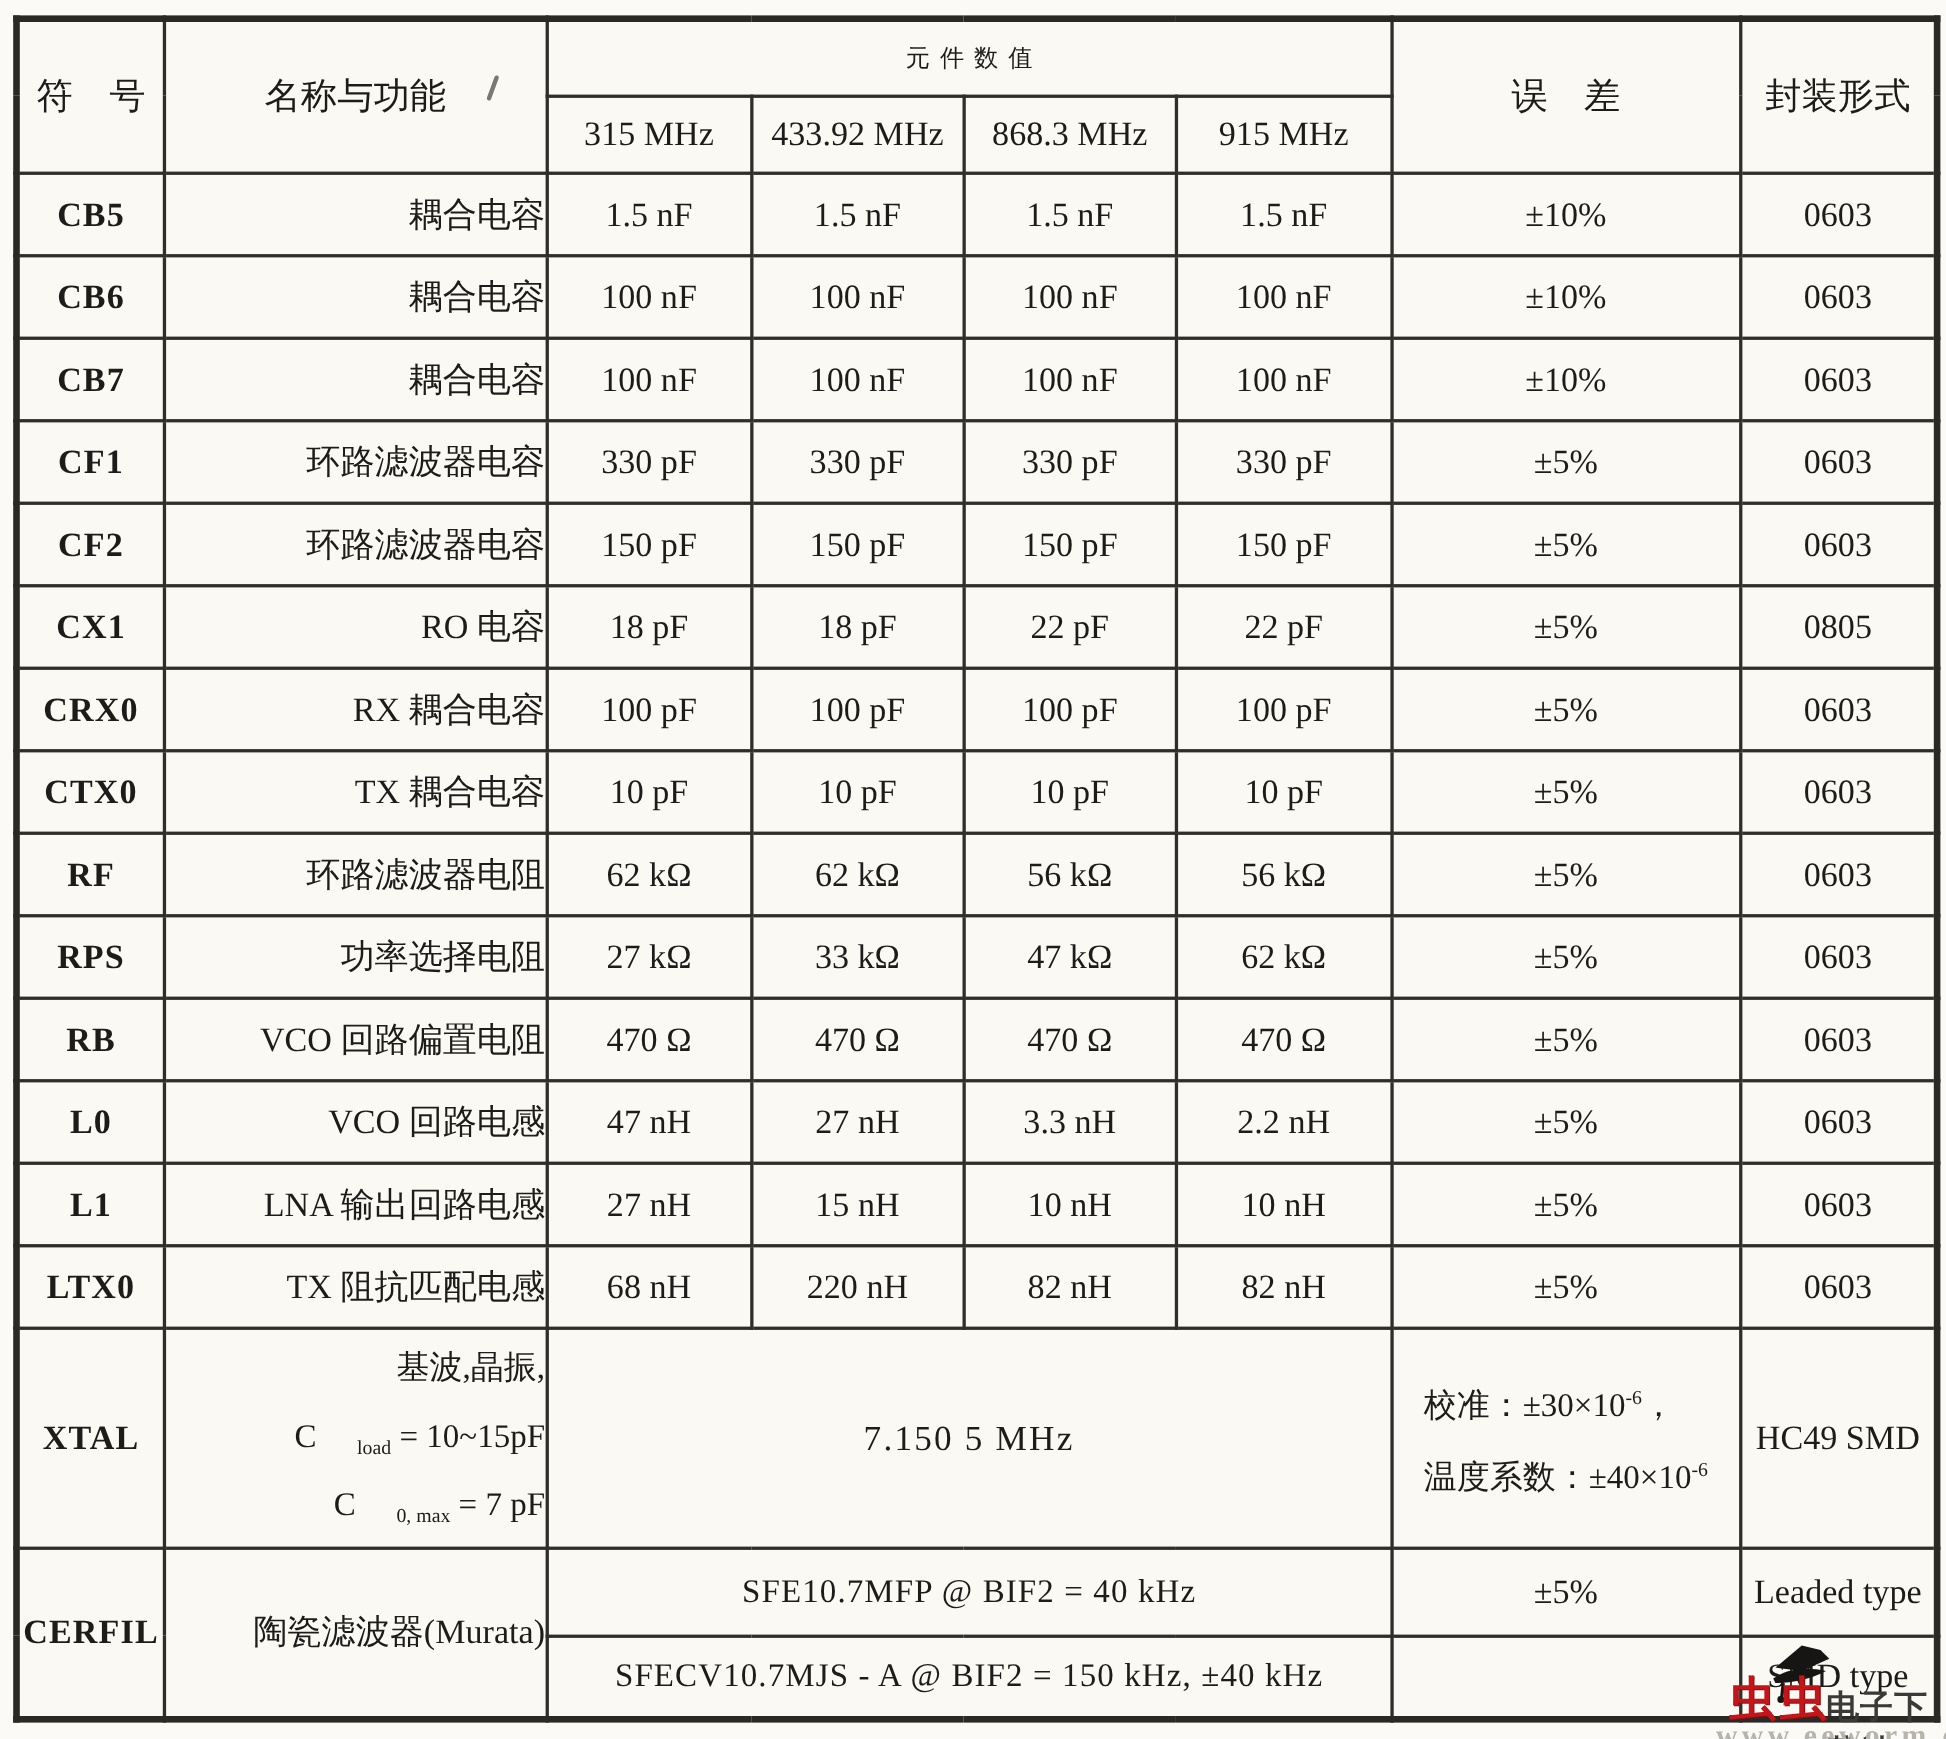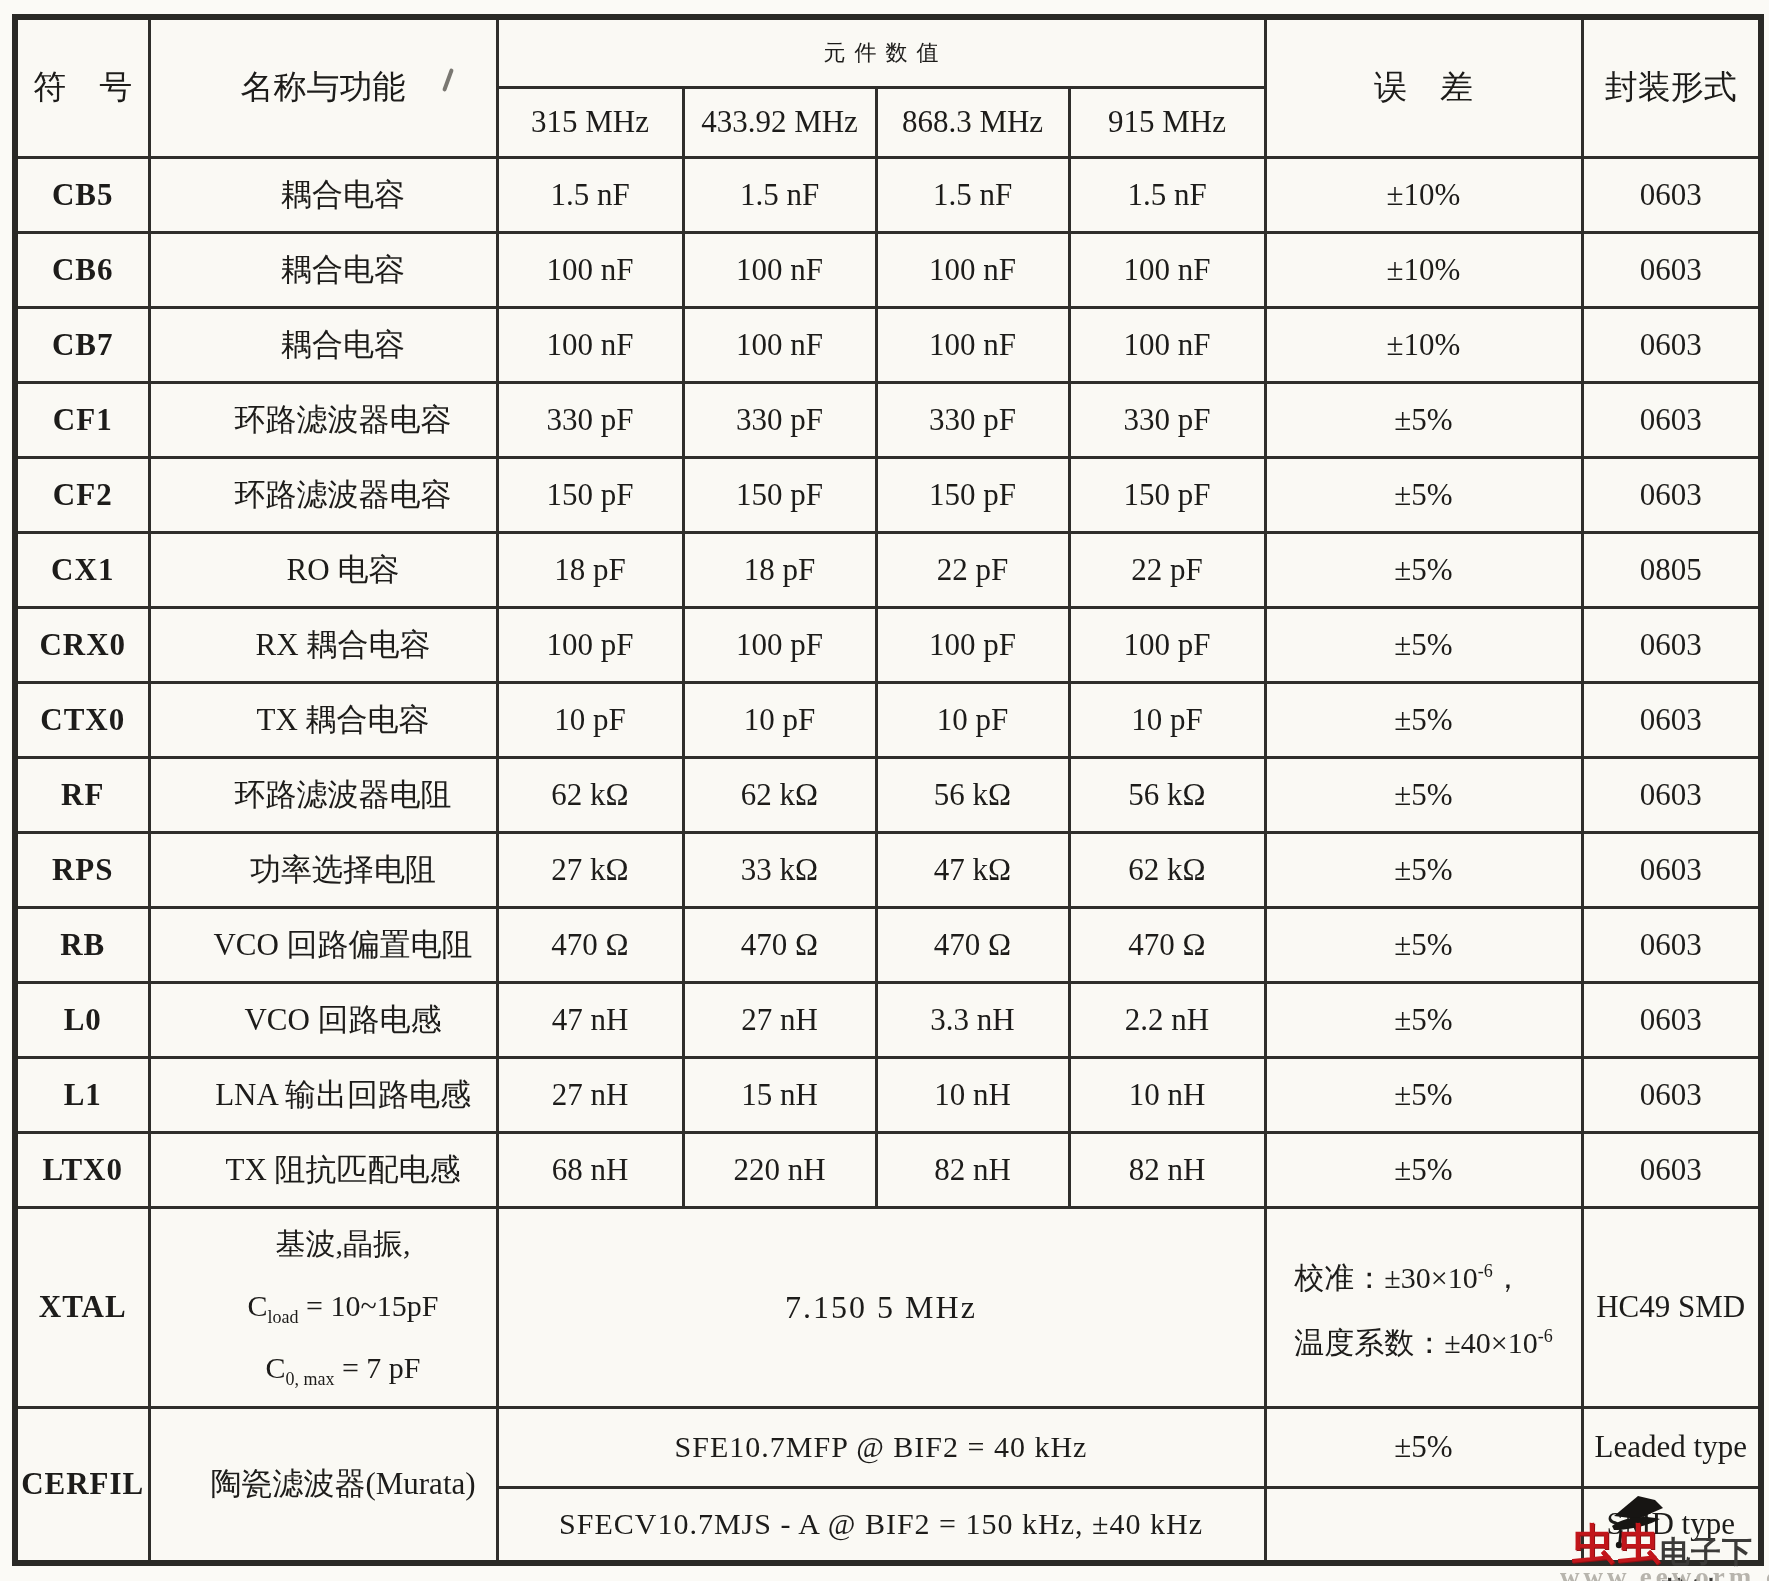--- a/index.html
+++ b/index.html
@@ -34,25 +34,25 @@
   tr.cf1{height:80px;}
   tr.cf2{height:76px;}
   th.hd{font-size:33px;}
   th.grp{font-size:22px;letter-spacing:9px;text-indent:9px;}
   th.name-hd{position:relative;}
   .tick{
     position:absolute;right:46px;top:48px;
     width:4px;height:24px;background:#5a5751;
     transform:rotate(20deg);border-radius:2px;opacity:.8;
   }
-  td.name{text-align:center;padding-left:40px;}
+  td.name{text-align:right;padding-left:40px;}
   td.sym{letter-spacing:1px;font-weight:bold;}
   td.xtal-name{line-height:60px;font-size:30px;}
   td.xtal-name .ln{height:62px;}
-  sub{font-size:0.6em;letter-spacing:0;}
+  sub{font-size:0.6em;letter-spacing:0;margin-left:37px;}
   sup{font-size:0.6em;letter-spacing:0;}
   td.xtal-tol{text-align:center;}
   .tol-in{display:inline-block;text-align:left;font-size:30px;line-height:58px;}
   td.xtal-val{font-size:32px;letter-spacing:2px;}
   td.cer-val{font-size:30px;letter-spacing:1px;margin-left:24px;}
   td.pkg-smd{position:relative;}
   .ink-blot{position:absolute;left:1608px;top:1494px;pointer-events:none;}
   .wm-logo{
     position:absolute;left:1572px;top:1516px;
     font-size:42px;font-weight:bold;color:#c2161b;

